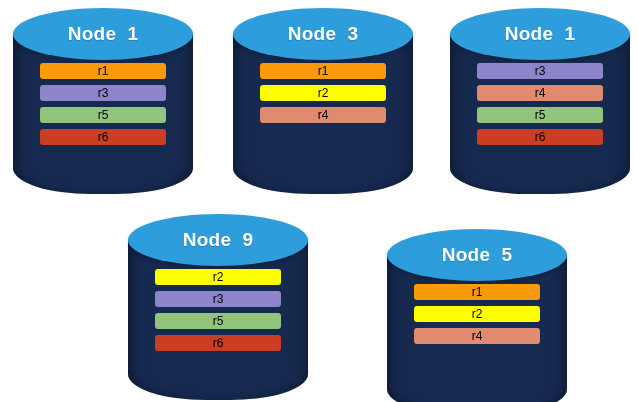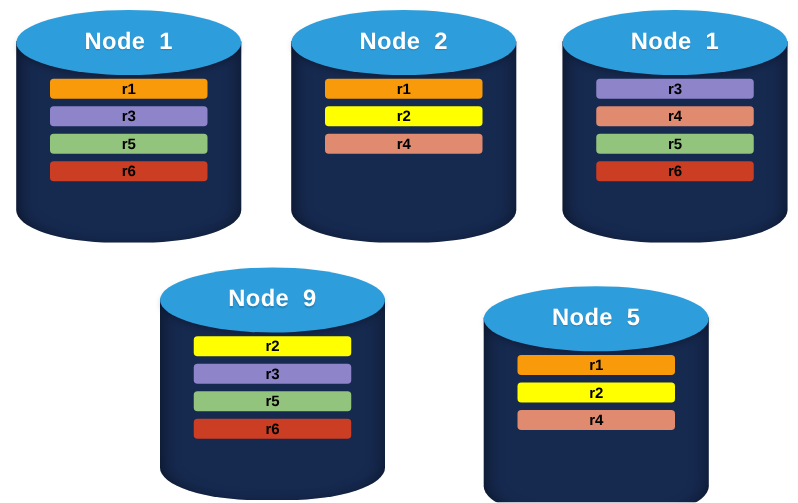--- a/index.html
+++ b/index.html
@@ -75,21 +75,21 @@
   }
   .replica {
     height: 16px;
     border-radius: 3px;
     margin-bottom: 6px;
     display: flex;
     align-items: center;
     justify-content: center;
     color: #000000;
     font-size: 12px;
-    font-weight: bold;
+    font-weight: normal;
     line-height: 1;
   }
   .replica:last-child { margin-bottom: 0; }
 </style>
 </head>
 <body>
 
 <div id="canvas">
 
 <div class="node" style="left: 13px; top: 8px;">
@@ -99,21 +99,21 @@
       <div class="replica-list">
         <div class="replica" style="background: rgb(249, 154, 11); color: rgb(0, 0, 0);">r1</div>
         <div class="replica" style="background: rgb(141, 132, 201); color: rgb(0, 0, 0);">r3</div>
         <div class="replica" style="background: rgb(147, 196, 125); color: rgb(0, 0, 0);">r5</div>
         <div class="replica" style="background: rgb(204, 62, 36); color: rgb(0, 0, 0);">r6</div>
       </div>
     </div>
     <div class="node" style="left: 233px; top: 8px;">
       <div class="node-body" style="background: rgb(22, 41, 79);"></div>
       <div class="node-top" style="background: rgb(46, 157, 219);"></div>
-      <div class="node-label" style="color: rgb(255, 255, 255);">Node  2</div>
+      <div class="node-label" style="color: rgb(255, 255, 255);">Node  3</div>
       <div class="replica-list">
         <div class="replica" style="background: rgb(249, 154, 11); color: rgb(0, 0, 0);">r1</div>
         <div class="replica" style="background: rgb(255, 255, 0); color: rgb(0, 0, 0);">r2</div>
         <div class="replica" style="background: rgb(224, 138, 112); color: rgb(0, 0, 0);">r4</div>
       </div>
     </div>
     <div class="node" style="left: 450px; top: 8px;">
       <div class="node-body" style="background: rgb(22, 41, 79);"></div>
       <div class="node-top" style="background: rgb(46, 157, 219);"></div>
       <div class="node-label" style="color: rgb(255, 255, 255);">Node  1</div>

